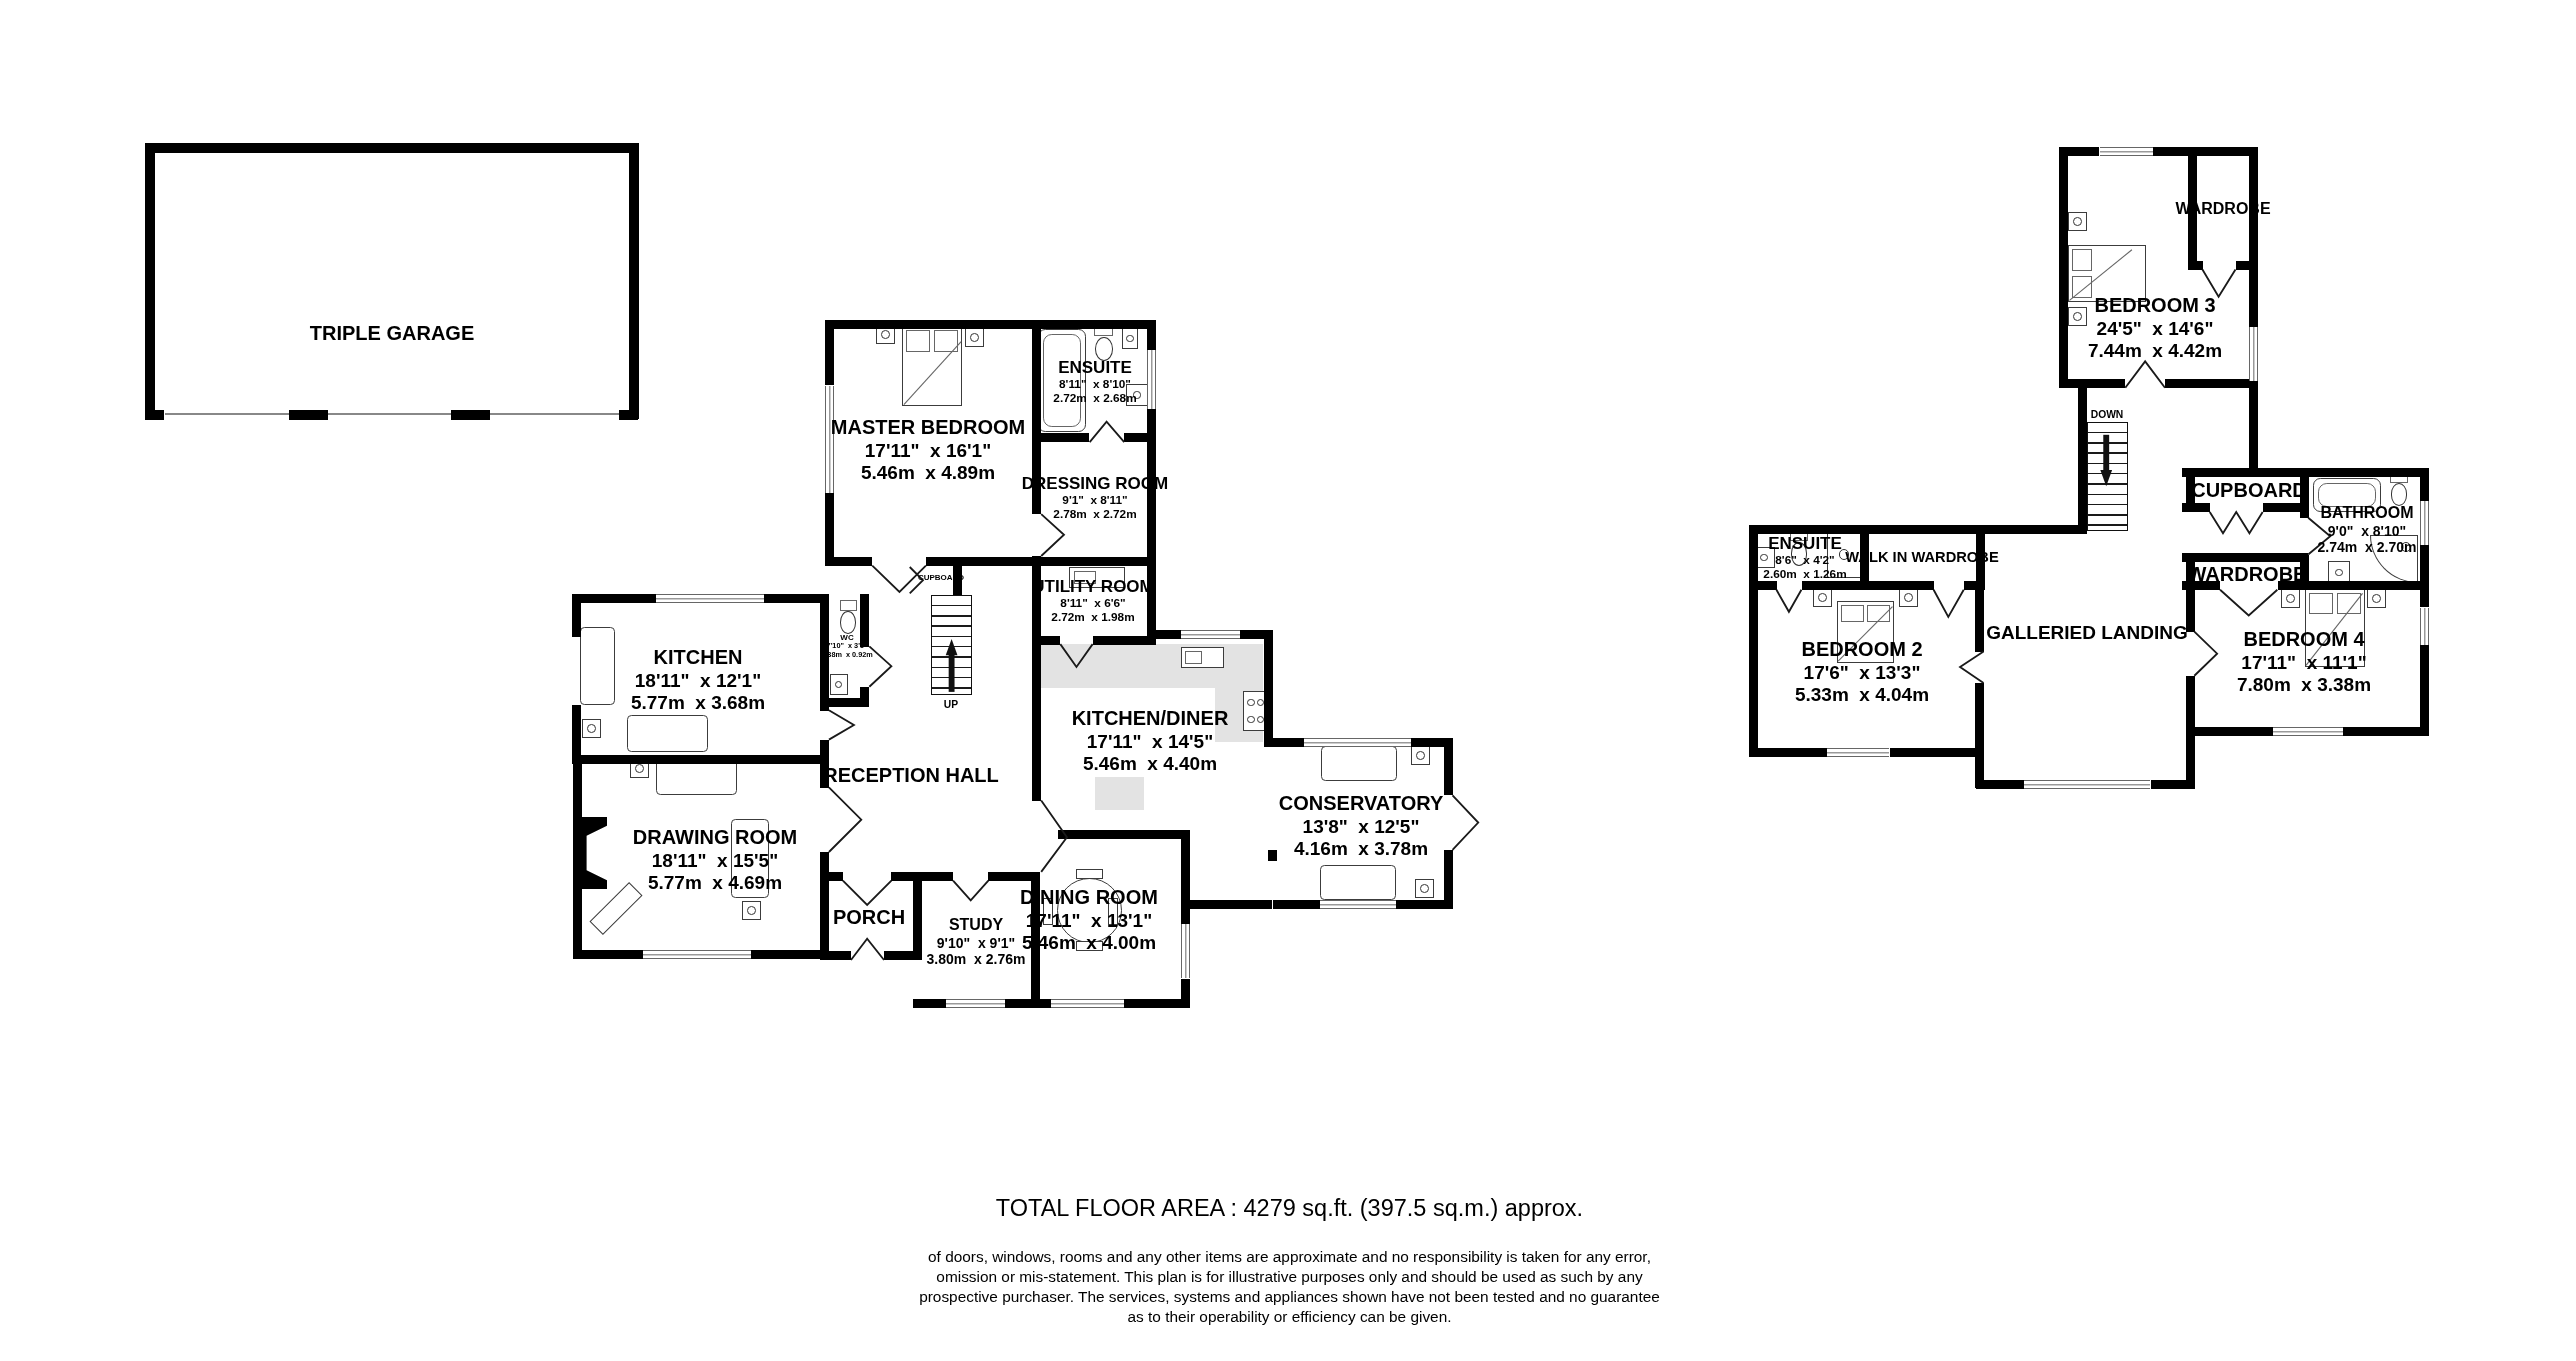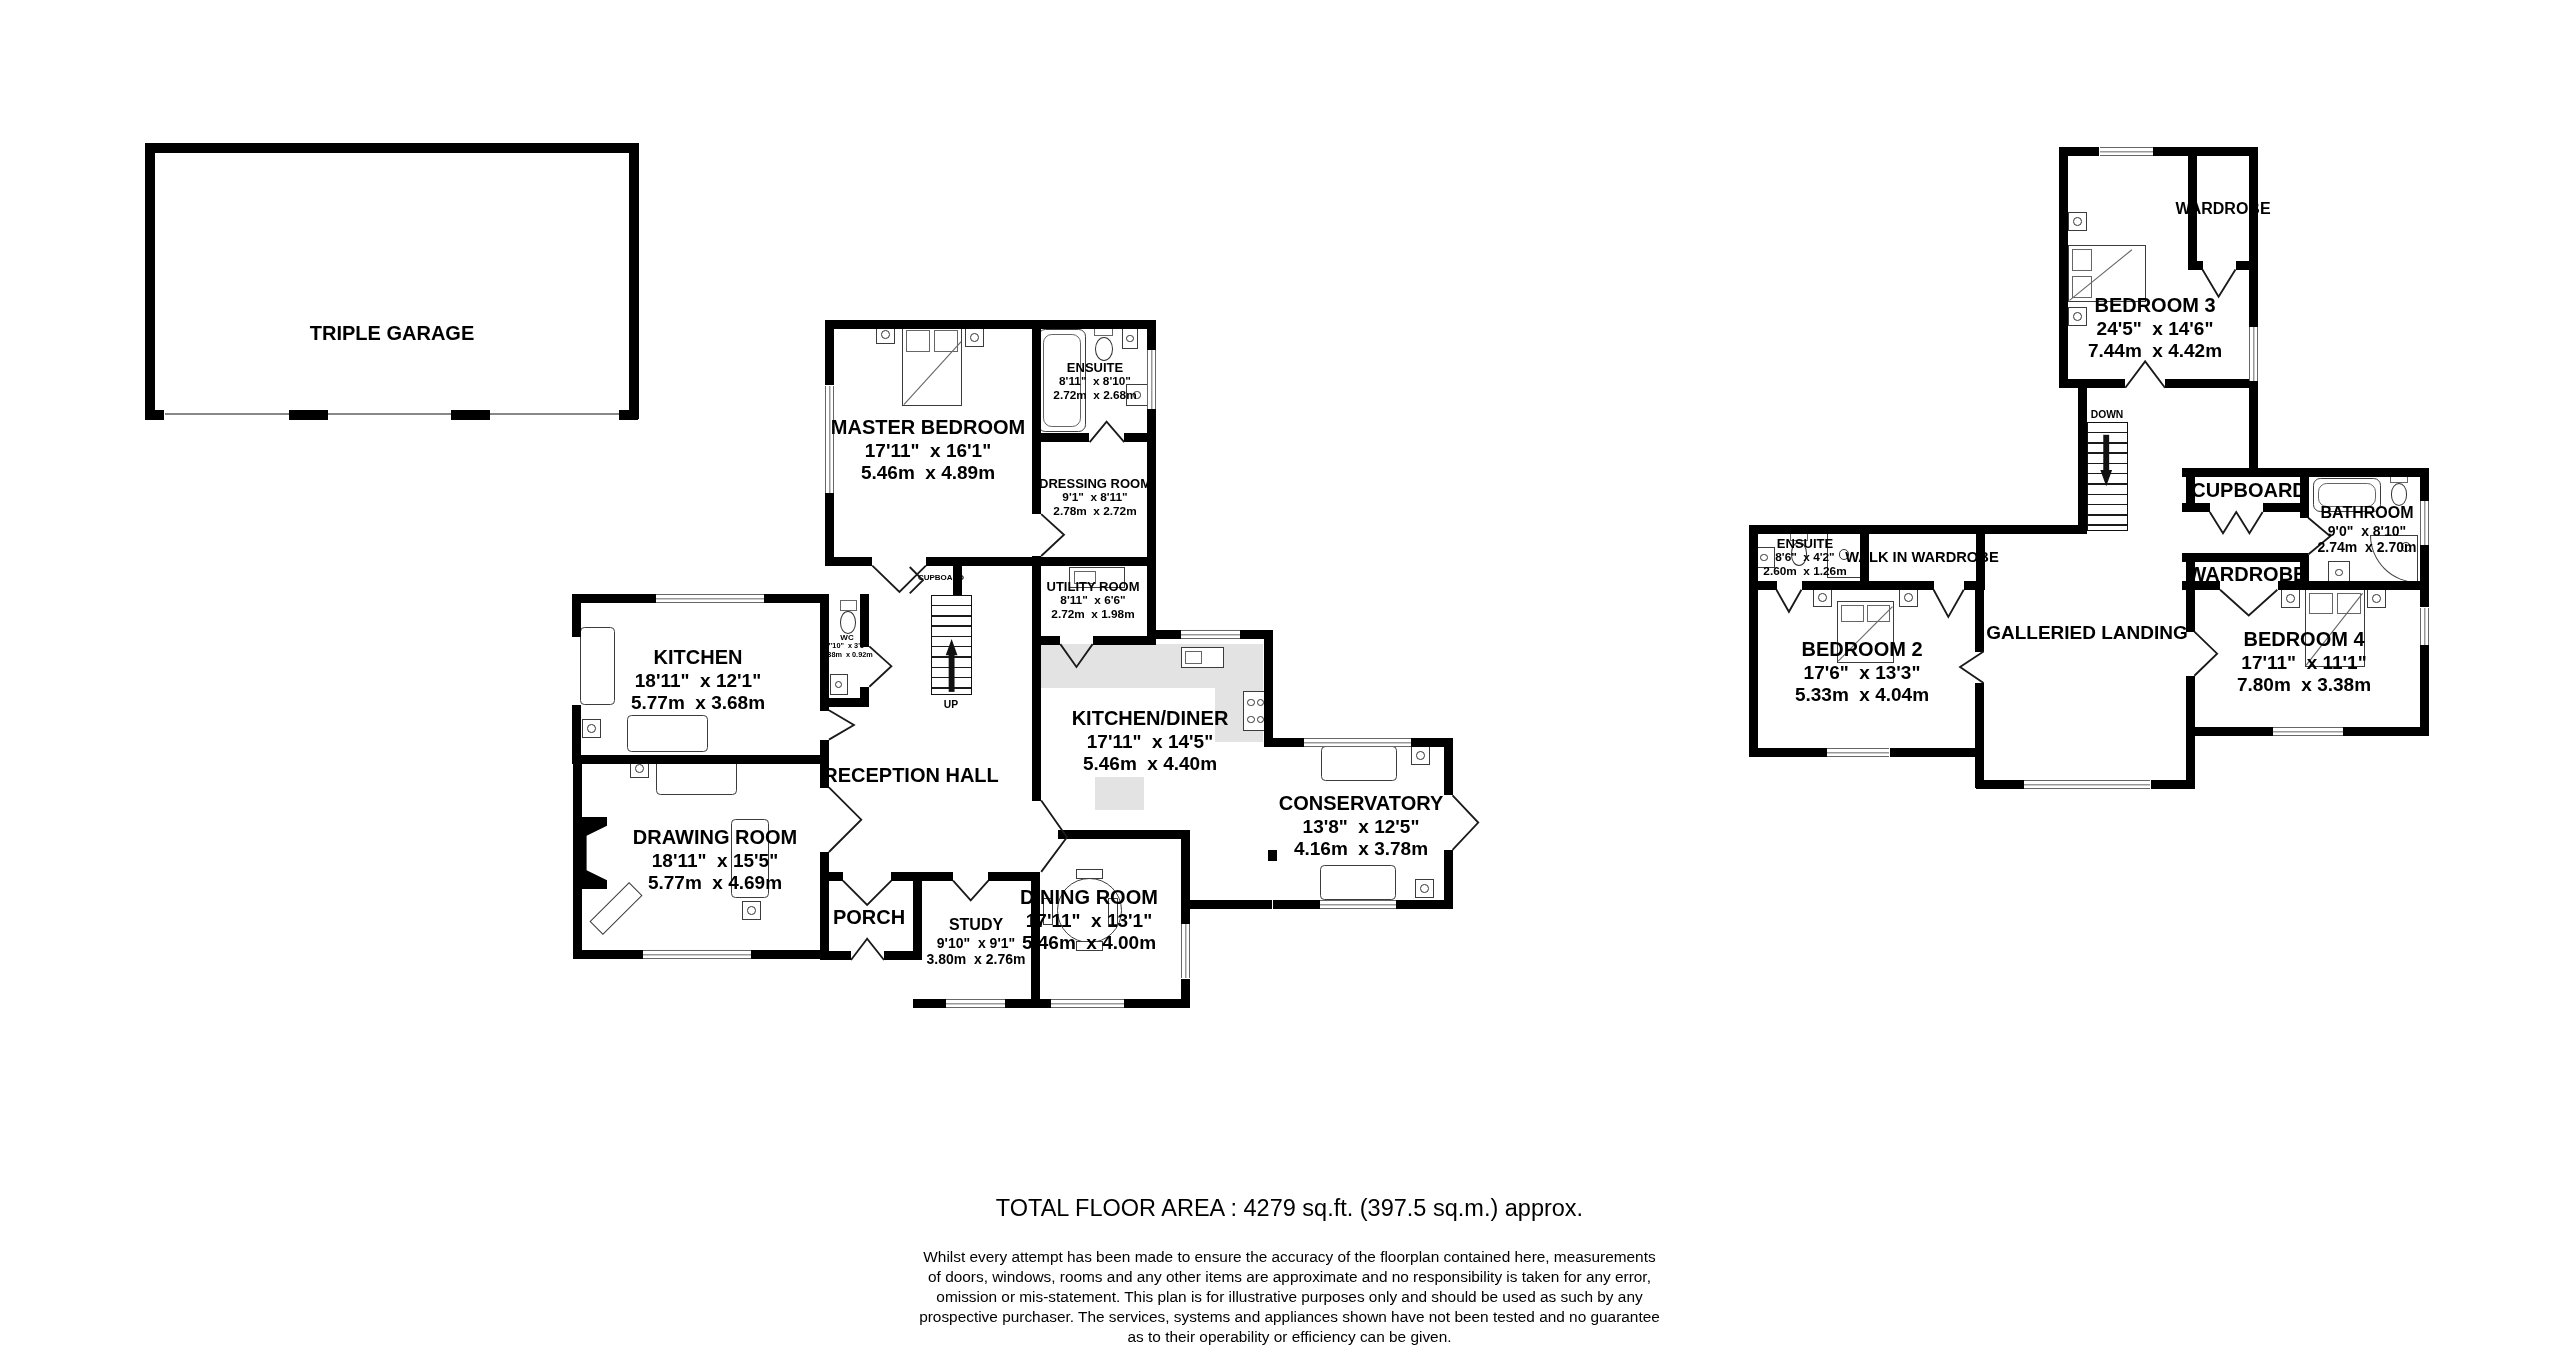--- a/index.html
+++ b/index.html
@@ -23,21 +23,21 @@
   .fp{position:absolute;background:#000;z-index:3;
       clip-path:polygon(0 0,100% 0,100% 12%,40% 26%,40% 74%,100% 88%,100% 100%,0 100%);}
   #overlay{position:absolute;left:0;top:0;z-index:4;pointer-events:none;}
   .label{position:absolute;transform:translate(-50%,-50%);text-align:center;color:#000;
          font-weight:bold;z-index:5;line-height:1.18;}
   .label span{display:block;white-space:pre;}
   .lg .nm{font-size:20px;} .lg .dm{font-size:19px;}
   .md .nm{font-size:16px;} .md .dm{font-size:14px;}
   .gl .nm{font-size:19px;}
   .wi .nm{font-size:14.7px;}
-  .sm .nm{font-size:13px;} .sm .dm{font-size:11.8px;}
+  .sm .nm{font-size:17px;} .sm .dm{font-size:11.8px;}
   .xs .nm{font-size:8px;} .xs .dm{font-size:7.3px;}
   .tag .nm{font-size:10.3px;font-weight:bold;}
   .xxs .nm{font-size:8px;}
   #footer{position:absolute;left:834px;top:1195px;width:911px;text-align:center;z-index:5;color:#000;}
   #footer .total{font-size:23.5px;font-weight:normal;margin-bottom:25px;}
   #footer .disc{font-size:15.4px;line-height:20px;font-weight:normal;}
   #footer .credit{font-size:15.4px;margin-top:1.5px;font-weight:normal;}
 </style>
 </head>
 <body>
@@ -209,21 +209,20 @@
 
   <div class="label lg" style="left:2304px;top:662px">
     <span class="nm">BEDROOM 4</span>
     <span class="dm">17'11"  x 11'1"</span>
     <span class="dm">7.80m  x 3.38m</span>
     </div>
 
   <div id="footer">
     <div class="total">TOTAL FLOOR AREA : 4279 sq.ft. (397.5 sq.m.) approx.</div>
     <div class="disc">
-      <div>Whilst every attempt has been made to ensure the accuracy of the floorplan contained here, measurements</div>
       <div>of doors, windows, rooms and any other items are approximate and no responsibility is taken for any error,</div>
       <div>omission or mis-statement. This plan is for illustrative purposes only and should be used as such by any</div>
       <div>prospective purchaser. The services, systems and appliances shown have not been tested and no guarantee</div>
       <div>as to their operability or efficiency can be given.</div>
     </div>
   </div>
 <div class="wall" style="left: 145px; top: 143px; width: 493px; height: 9.6px;"></div>
     <div class="wall" style="left: 145px; top: 143px; width: 9.6px; height: 276px;"></div>
     <div class="wall" style="left: 629px; top: 143px; width: 9.6px; height: 276px;"></div>
     <div class="wall" style="left: 145px; top: 410px; width: 19px; height: 9.6px;"></div>

